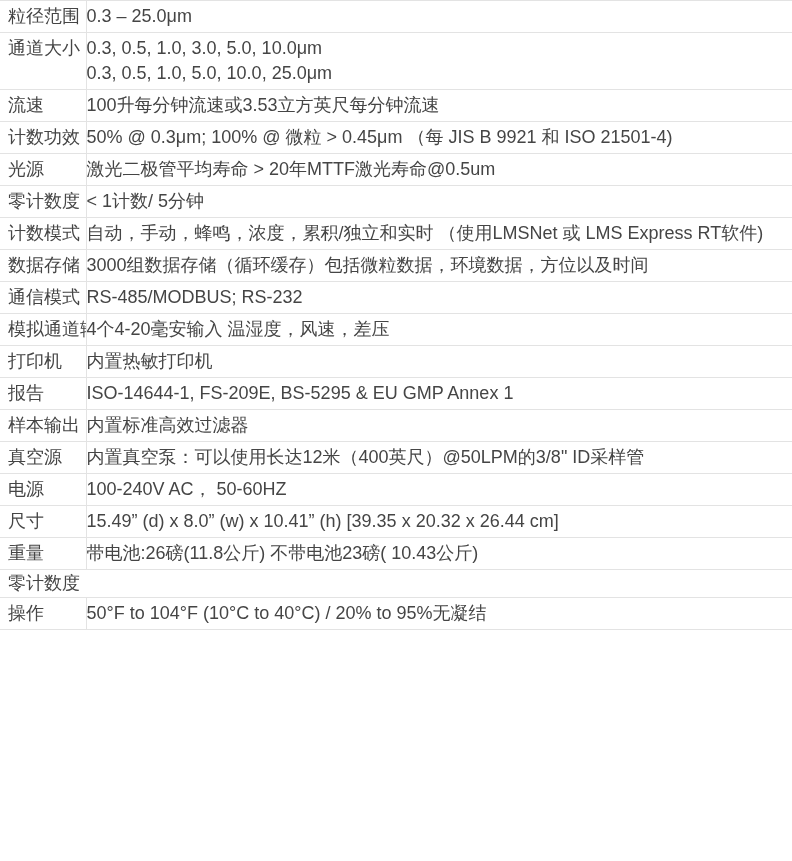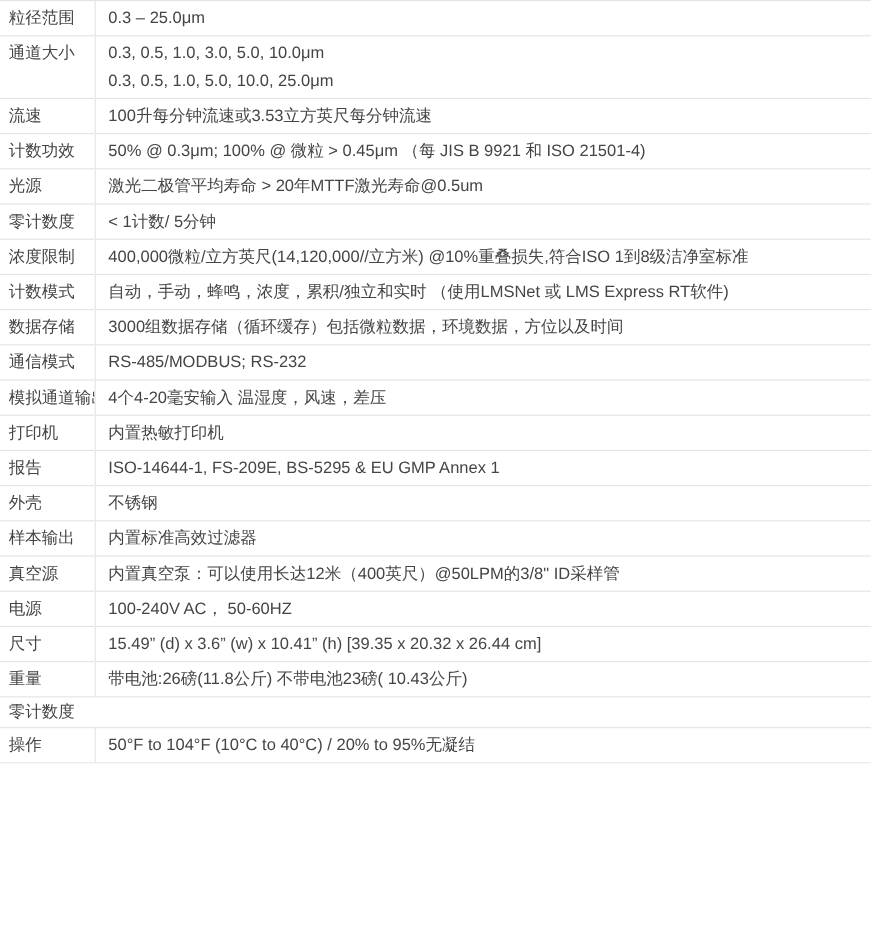--- a/index.html
+++ b/index.html
@@ -11,34 +11,34 @@
     width: 792px;
     font-family: "Liberation Sans", "DejaVu Sans", sans-serif;
     color: #454545;
   }
   .spec-table {
     width: 792px;
     border-collapse: collapse;
     table-layout: fixed;
   }
   .spec-table td {
-    font-size: 15px;
+    font-size: 18px;
     line-height: 17px;
     vertical-align: top;
     border-top: 1px solid #e3e3e3;
   }
   .spec-table { border-bottom: 1px solid #e3e3e3; }
   .label-cell {
     padding: 7px 2px 7px 8px;
     border-right: 1px solid #e3e3e3;
     white-space: nowrap;
     overflow: hidden;
   }
   .value-cell {
-    padding: 7px 10px 7px 12px;
+    padding: 7px 10px 7px 0;
   }
   .value-line + .value-line { margin-top: 8px; }
   .section-cell {
     padding: 5px 2px 5px 8px;
   }
 </style>
 </head>
 <body>
 
 <table class="spec-table">
@@ -83,26 +83,20 @@
         </td>
   </tr>
 
   <tr class="spec-row">
     <td class="label-cell">零计数度</td>
     <td class="value-cell">
           <div class="value-line">&lt; 1计数/ 5分钟</div>
         </td>
   </tr>
 
-  <tr class="spec-row">
-    <td class="label-cell">浓度限制</td>
-    <td class="value-cell">
-          <div class="value-line">400,000微粒/立方英尺(14,120,000//立方米) @10%重叠损失,符合ISO 1到8级洁净室标准</div>
-        </td>
-  </tr>
 
 
   <tr class="spec-row">
     <td class="label-cell">计数模式</td>
     <td class="value-cell">
           <div class="value-line">自动，手动，蜂鸣，浓度，累积/独立和实时 （使用LMSNet 或 LMS Express RT软件)</div>
         </td>
   </tr>
 
   <tr class="spec-row">
@@ -136,26 +130,20 @@
   </tr>
 
   <tr class="spec-row">
     <td class="label-cell">报告</td>
     <td class="value-cell">
           <div class="value-line">ISO-14644-1, FS-209E, BS-5295 &amp; EU GMP Annex 1</div>
         </td>
   </tr>
 
 
-  <tr class="spec-row">
-    <td class="label-cell">外壳</td>
-    <td class="value-cell">
-          <div class="value-line">不锈钢</div>
-        </td>
-  </tr>
 
   <tr class="spec-row">
     <td class="label-cell">样本输出</td>
     <td class="value-cell">
           <div class="value-line">内置标准高效过滤器</div>
         </td>
   </tr>
 
   <tr class="spec-row">
     <td class="label-cell">真空源</td>
@@ -168,21 +156,21 @@
     <td class="label-cell">电源</td>
     <td class="value-cell">
           <div class="value-line">100-240V AC， 50-60HZ</div>
         </td>
   </tr>
 
 
   <tr class="spec-row">
     <td class="label-cell">尺寸</td>
     <td class="value-cell">
-          <div class="value-line">15.49” (d) x 3.6” (w) x 10.41” (h) [39.35 x 20.32 x 26.44 cm]</div>
+          <div class="value-line">15.49” (d) x 8.0” (w) x 10.41” (h) [39.35 x 20.32 x 26.44 cm]</div>
         </td>
   </tr>
 
   <tr class="spec-row">
     <td class="label-cell">重量</td>
     <td class="value-cell">
           <div class="value-line">带电池:26磅(11.8公斤) 不带电池23磅( 10.43公斤)</div>
         </td>
   </tr>
 

